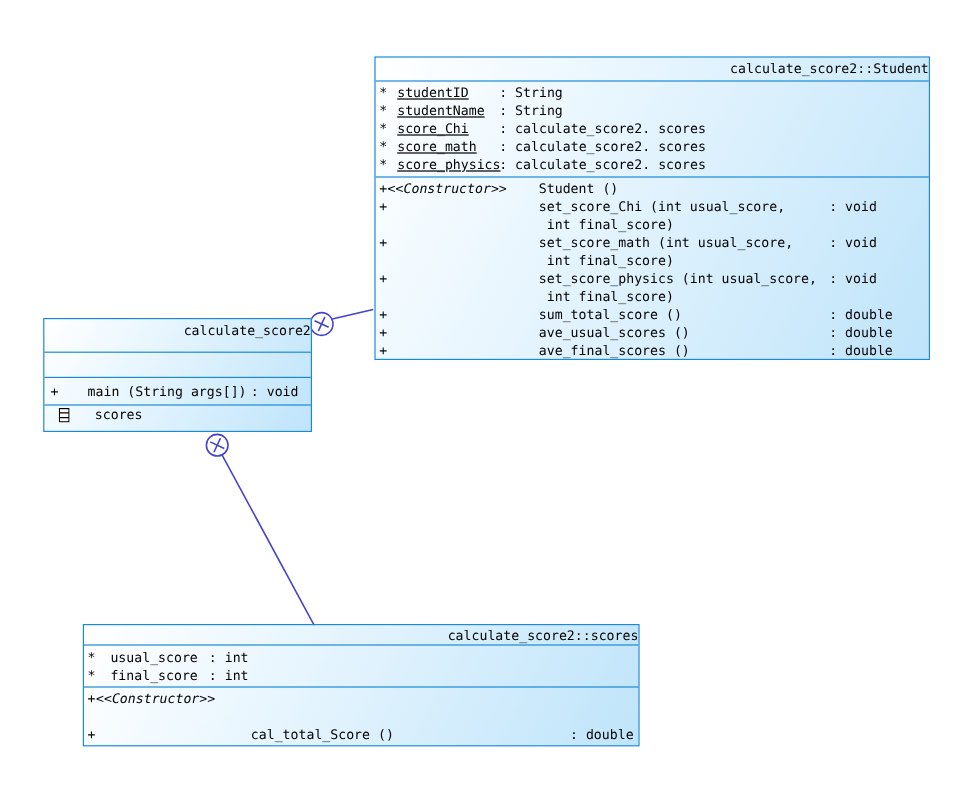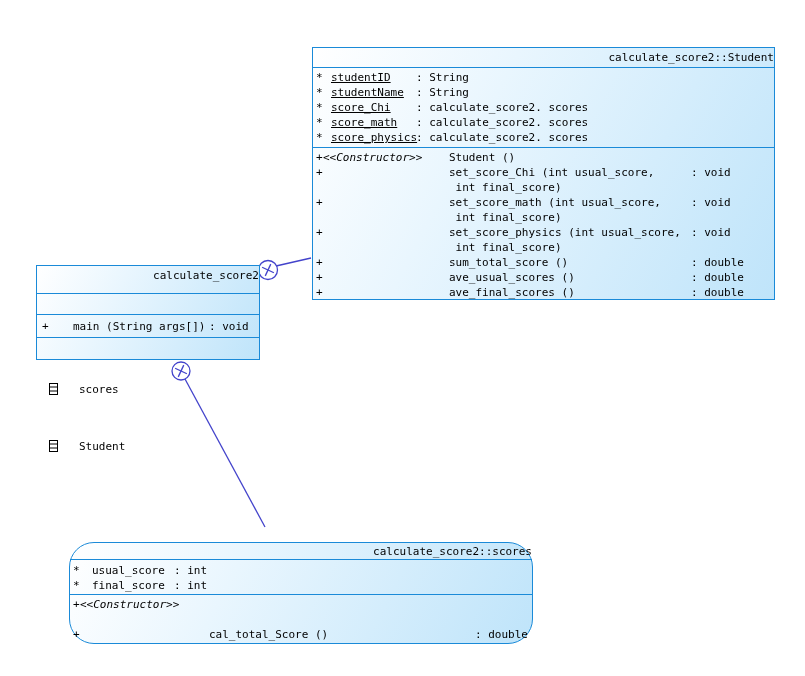--- a/index.html
+++ b/index.html
@@ -74,22 +74,21 @@
   .main .sec-nested { height: 27px; padding-top: 1px; }
   .o-vis { left: 5px; }
   .o-sig { left: 24px; margin-left: 12px; }
   .o-ret { left: 172px; }
   .nested-row {
     position: relative;
     height: 13px;
     line-height: 13px;
     padding-left: 12px;
     display: flex;
-    align-items: flex-start;
-    margin-top: 44px;
+    align-items: flex-end;
   }
   .nested-row .cls-icon { display: inline-block; width: 9px; height: 12px; }
   .nested-row .nested-label { margin-left: 21px; white-space: pre; line-height: 13px; }
   .rh15 { height: 15px; }
   .rh30 { height: 30px; }
   #connector-layer {
     position: absolute;
     left: 0; top: 0;
     width: 805px; height: 676px;
     pointer-events: none;
@@ -209,32 +208,24 @@
     </div>
     <div class="sec sec-nested">
       <div class="nested-row">
         <svg class="cls-icon" viewBox="0 0 9 12">
           <rect x="0.5" y="0.5" width="8" height="11" fill="#ffffff" stroke="#000000"></rect>
           <line x1="0.5" y1="4" x2="8.5" y2="4" stroke="#000000"></line>
           <line x1="0.5" y1="8" x2="8.5" y2="8" stroke="#000000"></line>
         </svg>
         <span class="nested-label">scores</span>
       </div>
-      <div class="nested-row">
-        <svg class="cls-icon" viewBox="0 0 9 12">
-          <rect x="0.5" y="0.5" width="8" height="11" fill="#ffffff" stroke="#000000"></rect>
-          <line x1="0.5" y1="4" x2="8.5" y2="4" stroke="#000000"></line>
-          <line x1="0.5" y1="8" x2="8.5" y2="8" stroke="#000000"></line>
-        </svg>
-        <span class="nested-label">Student</span>
-      </div>
     </div>
   </div>
 
-  <div class="uml-box scores" style="left:69px; top:542px; width:464px; height:102px;border-radius:25px;">
+  <div class="uml-box scores" style="left:69px; top:520px; width:464px; height:102px;">
     <div class="sec sec-title">calculate_score2::scores</div>
 
     <div class="sec sec-mid sec-attrs">
       <div class="row rh15">
         <span class="a-vis">*</span>
         <span class="a-name">usual_score</span>
         <span class="a-type">: int</span>
       </div>
       <div class="row rh15">
         <span class="a-vis">*</span>

